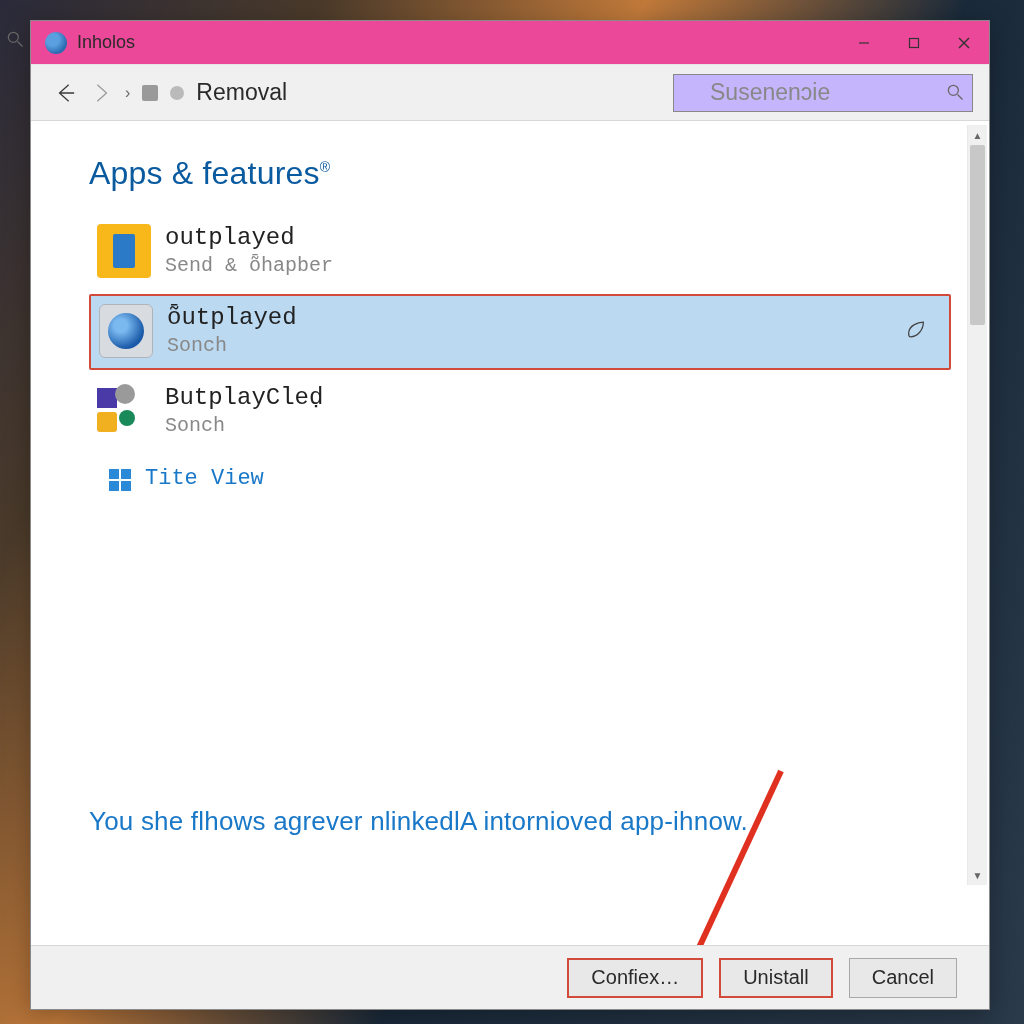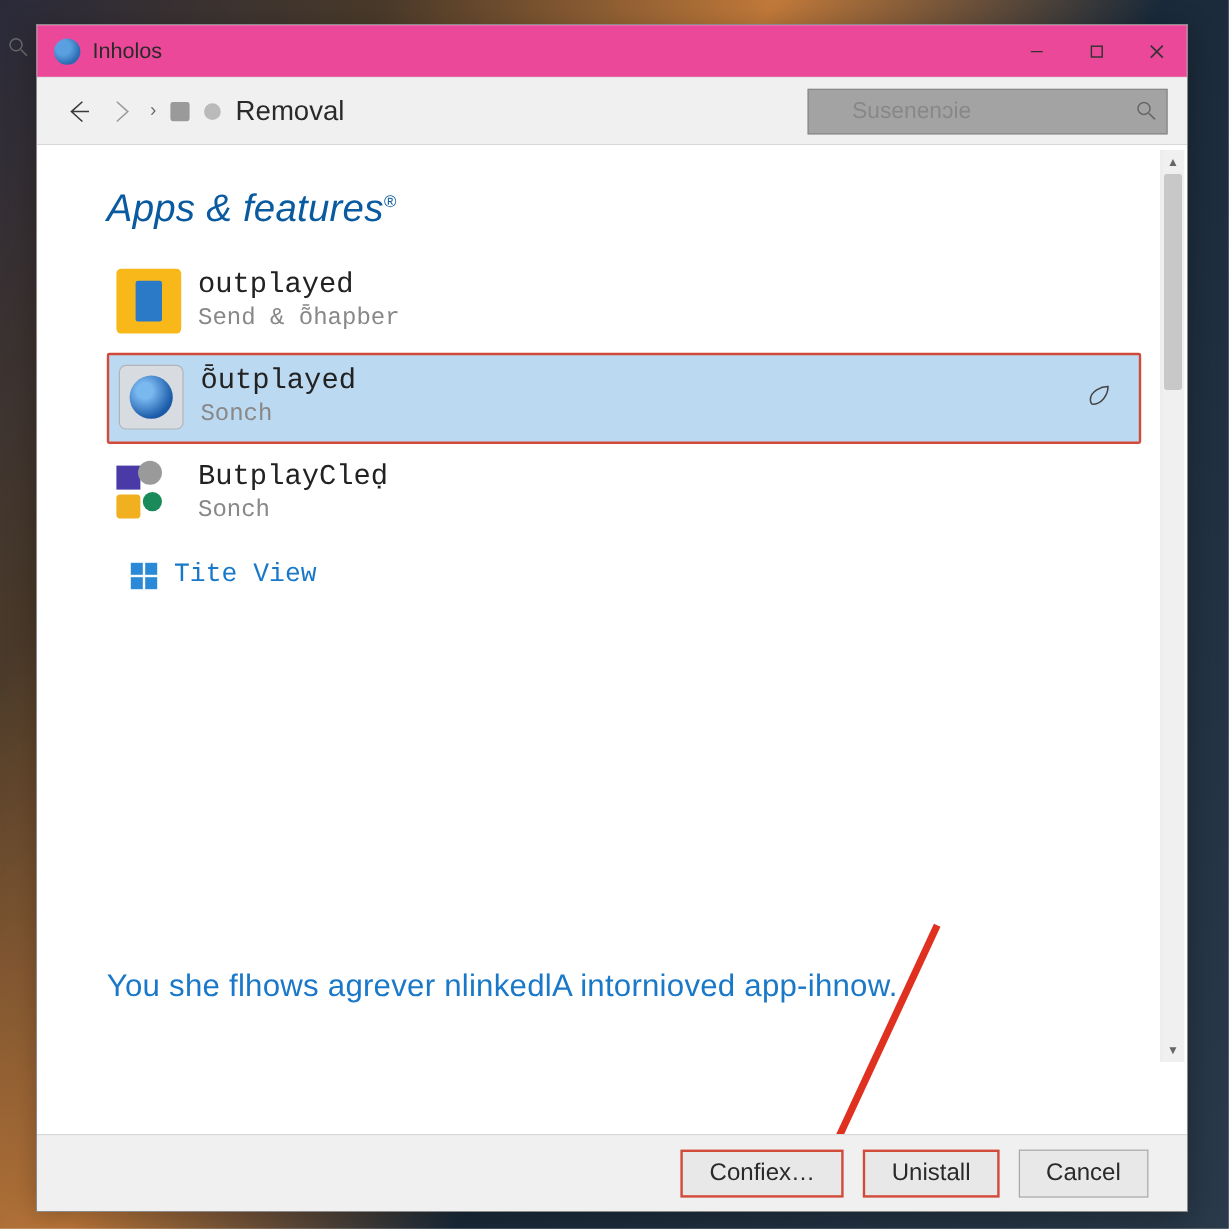--- a/index.html
+++ b/index.html
@@ -31,30 +31,30 @@
   border-bottom: 1px solid #d8d8d8;
 }
 .navbtn { width: 36px; height: 36px; display: flex; align-items: center; justify-content: center; cursor: pointer; border-radius: 2px; }
 .navbtn svg { width: 22px; height: 22px; stroke: #3a3a3a; fill: none; stroke-width: 1.4; }
 .navbtn.fwd svg { stroke: #9a9a9a; }
 .chev { font-size: 16px; color: #6a6a6a; margin: 0 6px; }
 .bc-icon { width: 16px; height: 16px; background: #9a9a9a; border-radius: 2px; margin: 0 6px; display: inline-block; }
 .breadcrumb { font-size: 23px; color: #2a2a2a; margin-left: 6px; flex: 1; }
 .search-wrap { position: relative; width: 300px; }
 .search-input {
-  width: 100%; height: 38px; border: 1px solid #888; background: #a3a3a3;
-  padding: 0 36px; font-size: 19px; color: #444;
+  width: 100%; height: 38px; border: 1px solid #888; background: #c4b5fd;
+  padding: 0 36px; font-size: 23px; color: #444;
 }
 .search-input::placeholder { color: #888; }
 .search-ico { position: absolute; top: 8px; }
 .search-ico.left { left: -26px; }
 .search-ico.right { right: 8px; }
 .search-ico svg { width: 20px; height: 20px; stroke: #666; fill: none; stroke-width: 1.5; }
 .content { flex: 1; background: #fff; position: relative; padding: 34px 0 0 58px; overflow: hidden; }
-.page-title { font-size: 32px; color: #0a5aa0; font-weight: 400; margin-bottom: 24px; letter-spacing: .2px; font-style: italic; }
+.page-title { font-size: 32px; color: #0a5aa0; font-weight: 400; margin-bottom: 24px; letter-spacing: .2px; }
 .sup { font-size: 14px; vertical-align: super; }
 .applist { width: 862px; position: relative; font-family: Liberation Mono, monospace; }
 .app-row { display: flex; align-items: center; padding: 8px 10px 10px 8px; margin-bottom: 6px; cursor: pointer; }
 .app-row .icon { width: 54px; height: 54px; margin-right: 14px; flex-shrink: 0; position: relative; }
 .row1 { font-size: 24px; color: #222; line-height: 1.1; }
 .row2 { font-size: 20px; color: #888; margin-top: 2px; }
 .selected {
   background: #bcd9f2 !important;
   border: 2px solid #d24a3a;
   border-radius: 2px;

